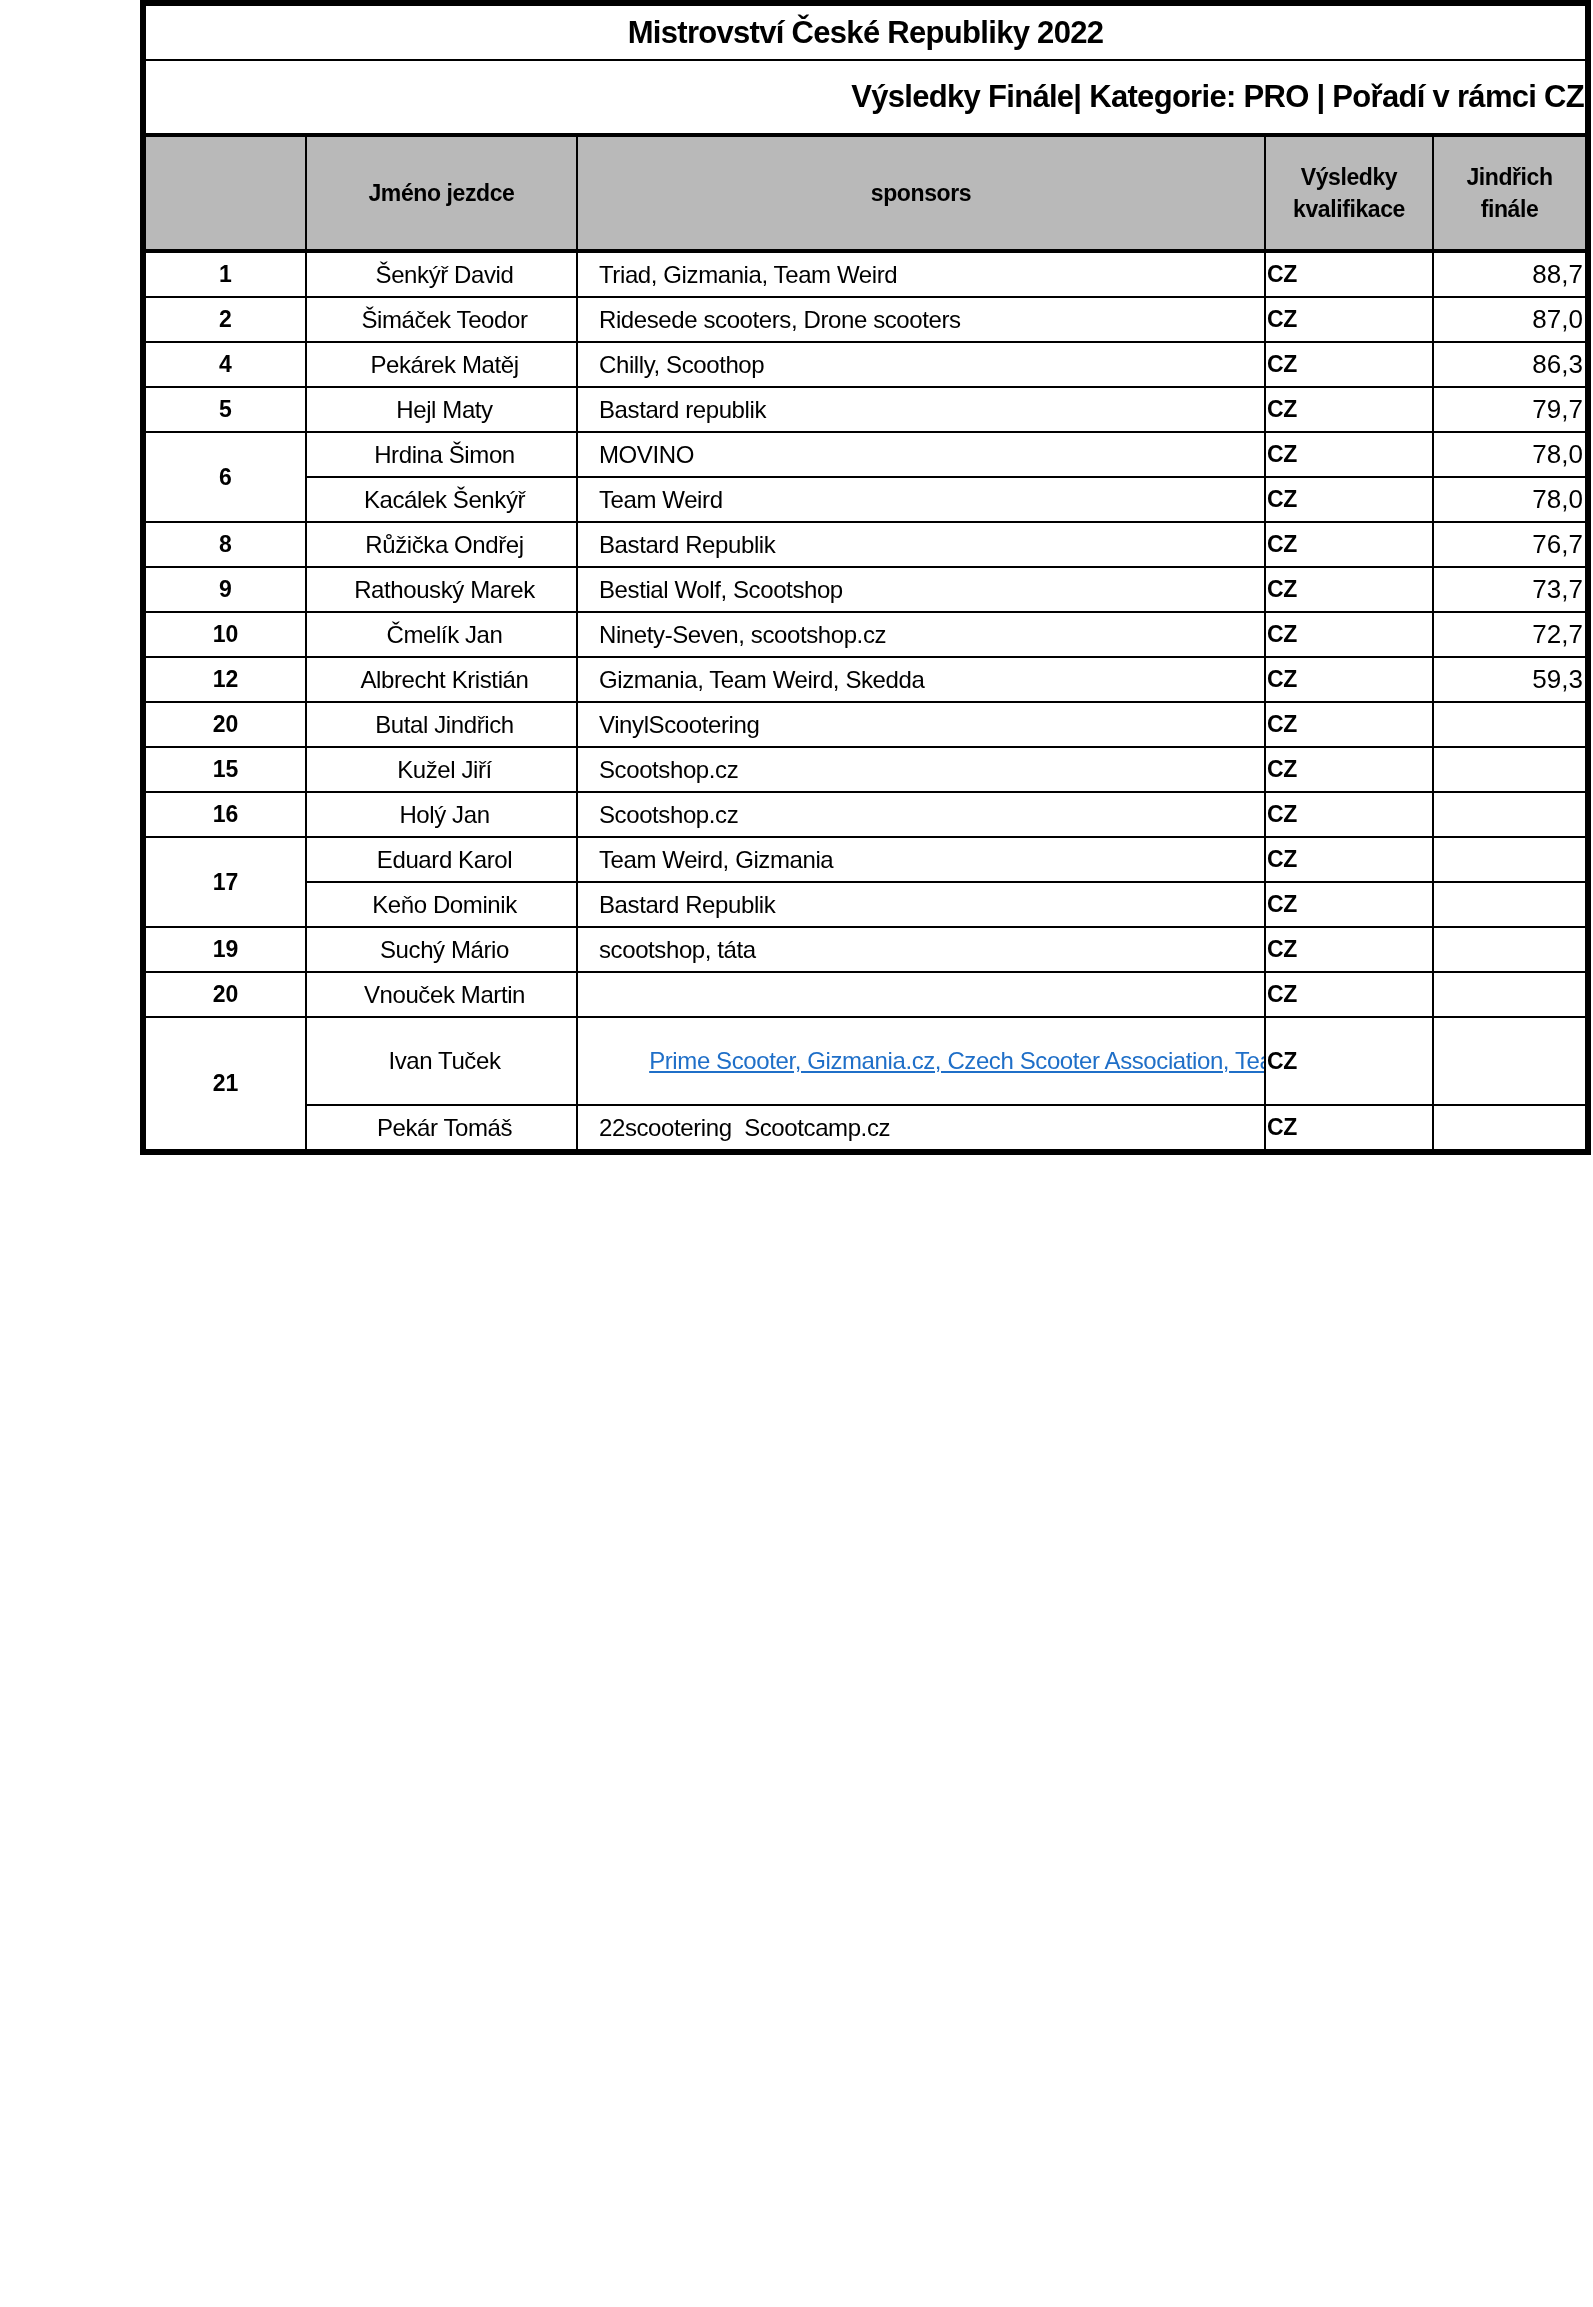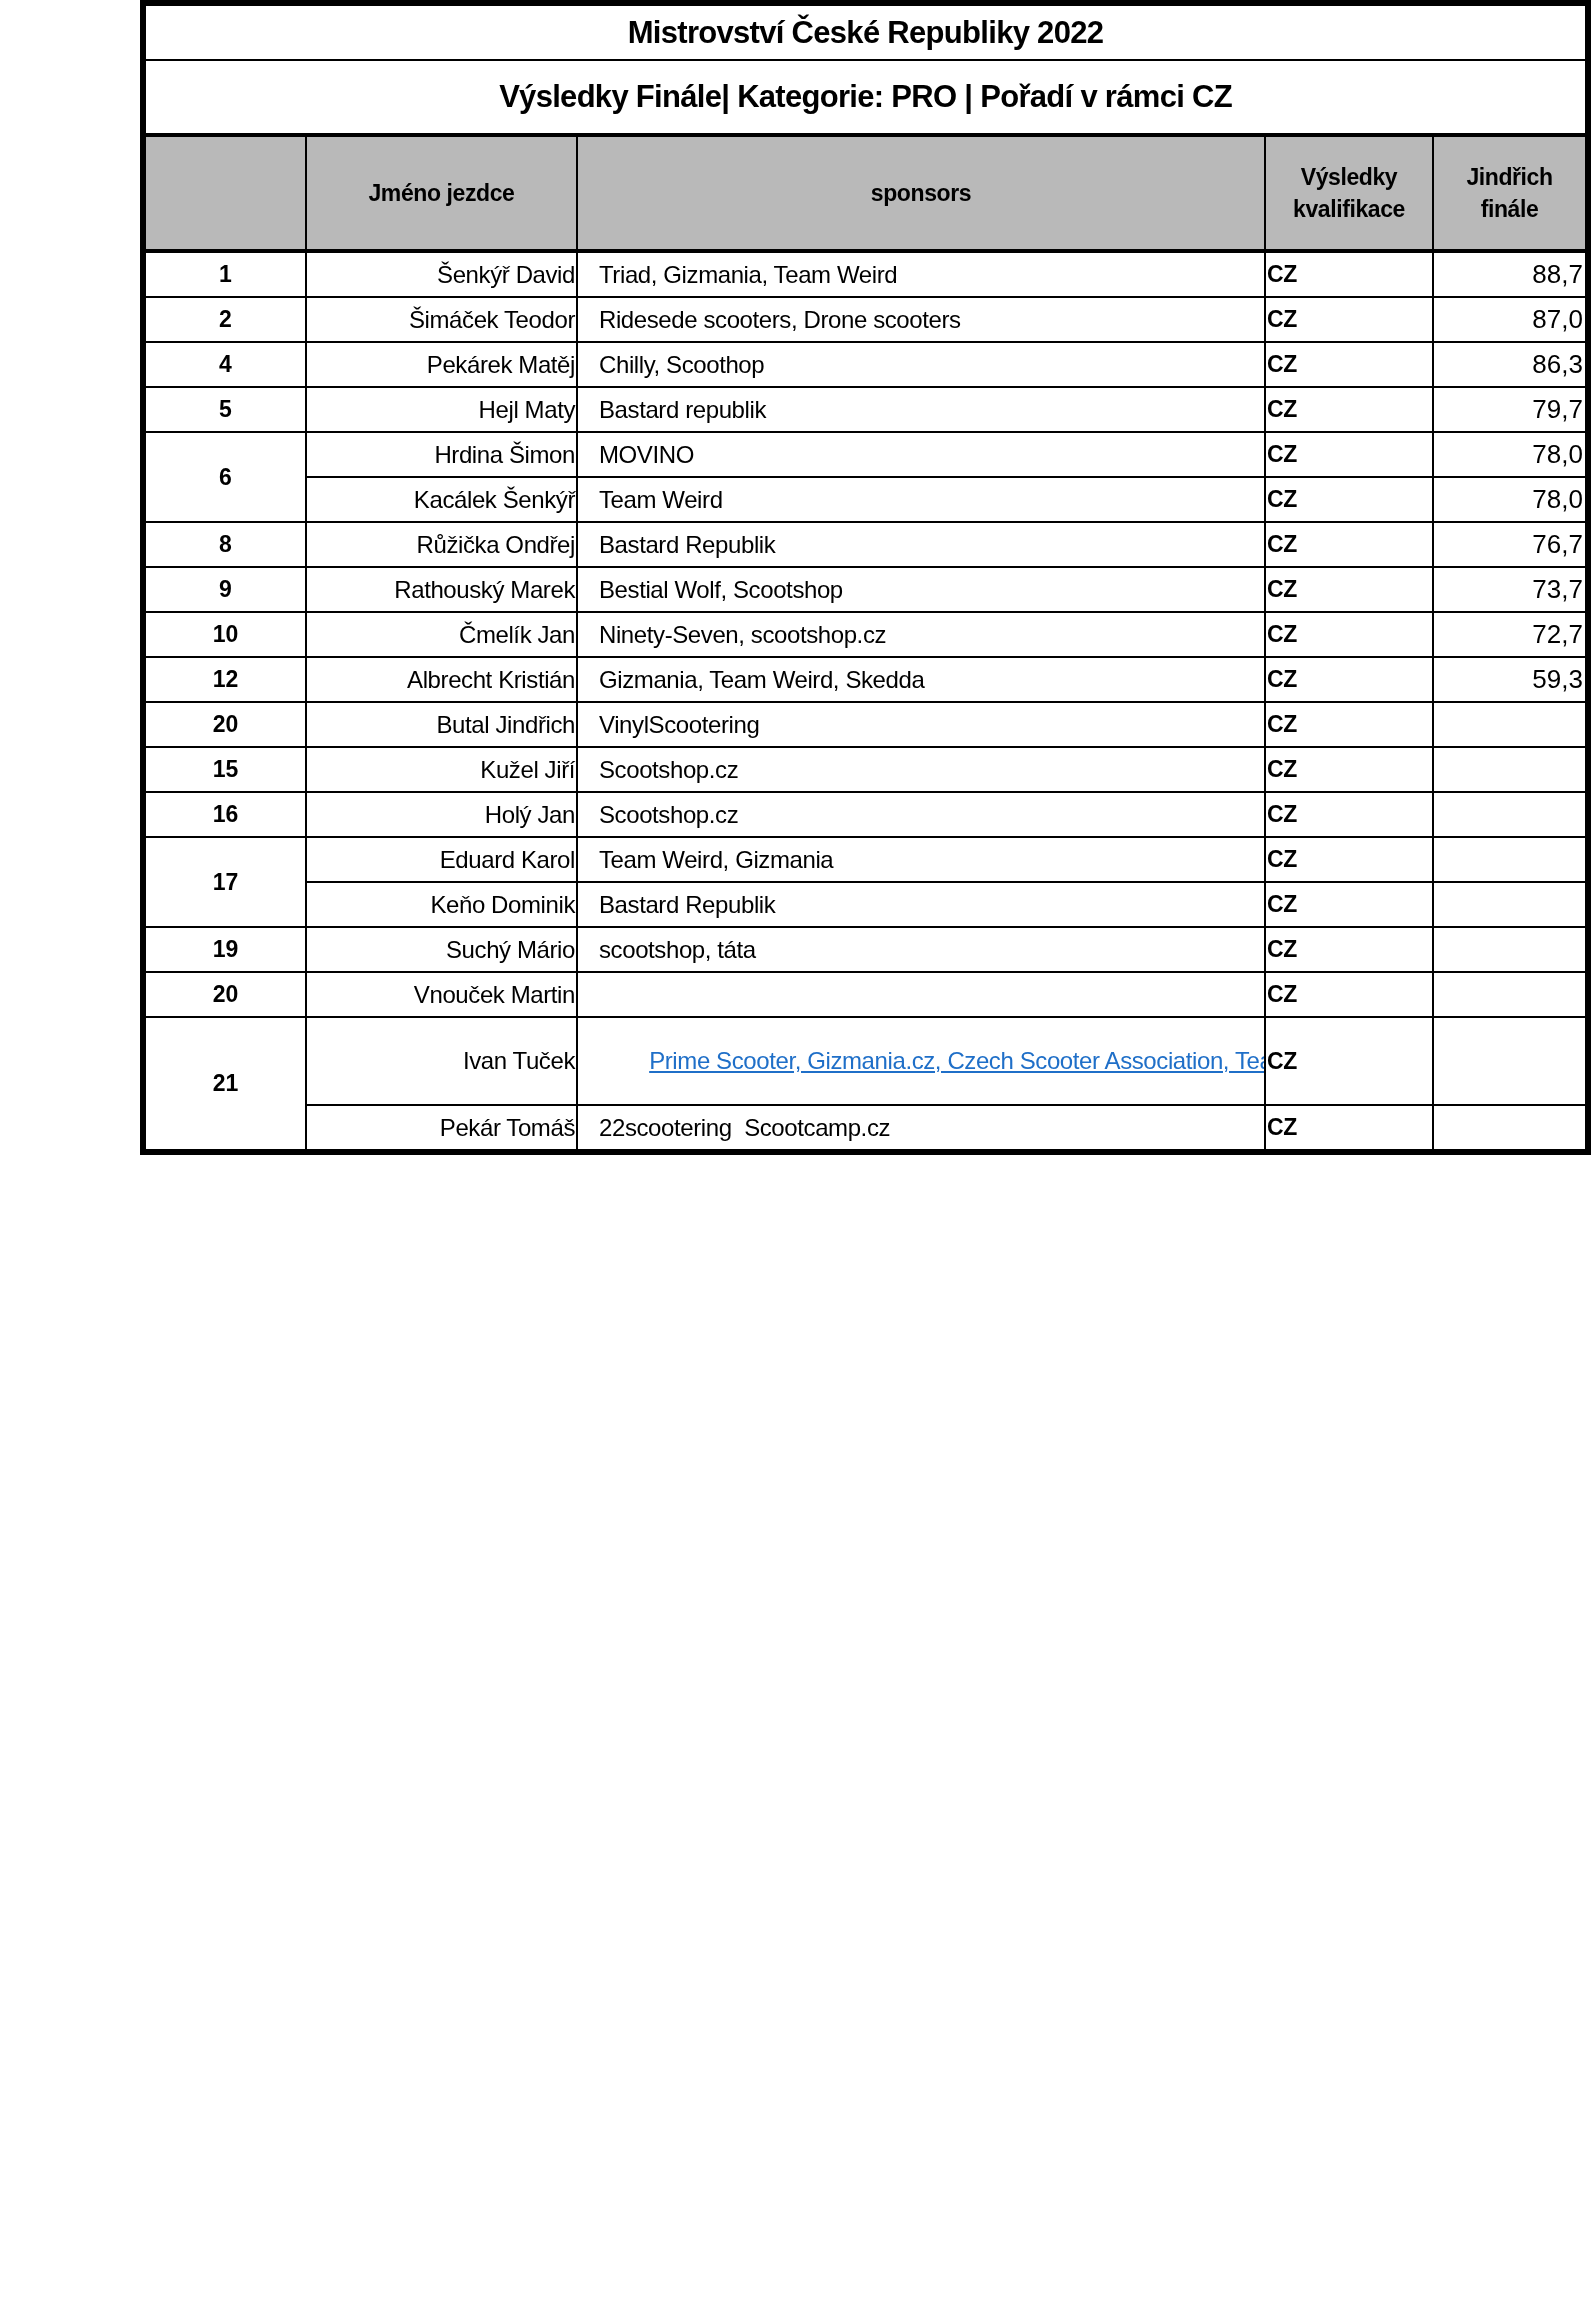--- a/index.html
+++ b/index.html
@@ -2,28 +2,28 @@
 <html style="font-size:11.2px"><head>
 <meta charset="utf-8">
 <style>
   html,body{margin:0;padding:0;background:#ffffff;}
   .canvas{position:relative;width:1594px;height:1942px;background:#ffffff;overflow:hidden;
           font-family:"Liberation Sans",sans-serif;color:#000;}
   table.results{border-collapse:collapse;table-layout:fixed;margin-left:140px;margin-top:0;
                 border:6.3px solid #000;width:1446px;}
   td{border:2.1px solid #000;overflow:hidden;vertical-align:middle;background:#fff;}
   tr.title-row td{height:51px;border-bottom:2.8px solid #000;}
-  tr.subtitle-row td{height:70px;border-bottom:4.9px solid #000;}
+  tr.subtitle-row td{height:70px;border-bottom:4.9px solid #000;text-align:right;}
   .title-text,.subtitle-text{font-size:31px;font-weight:bold;text-align:center;letter-spacing:-0.7px;}
   tr.header-row td{height:112px;background:#b9b9b9;font-weight:bold;font-size:23px;
                    text-align:center;letter-spacing:-0.4px;line-height:1.4;
                    border-bottom:4.9px solid #000;padding:0 9.8px;}
   tr.data-row td{height:41px;}
   td.rank{font-weight:bold;font-size:23px;text-align:center;}
-  td.name{font-size:24px;text-align:right;padding-left:7px;letter-spacing:-0.4px;white-space:nowrap;}
+  td.name{font-size:24px;text-align:center;padding-left:7px;letter-spacing:-0.4px;white-space:nowrap;}
   td.sponsors{font-size:24px;text-align:left;padding-left:21px;letter-spacing:-0.4px;white-space:pre;}
   td.qual{font-size:23px;letter-spacing:-0.4px;font-weight:bold;}
   td.score{font-size:26px;text-align:right;padding-right:2.1px;}
   .link{color:#1f6fc8;text-decoration:underline;cursor:pointer;}
 </style>
 </head>
 <body>
 
 <div class="canvas">
   <table class="results">

